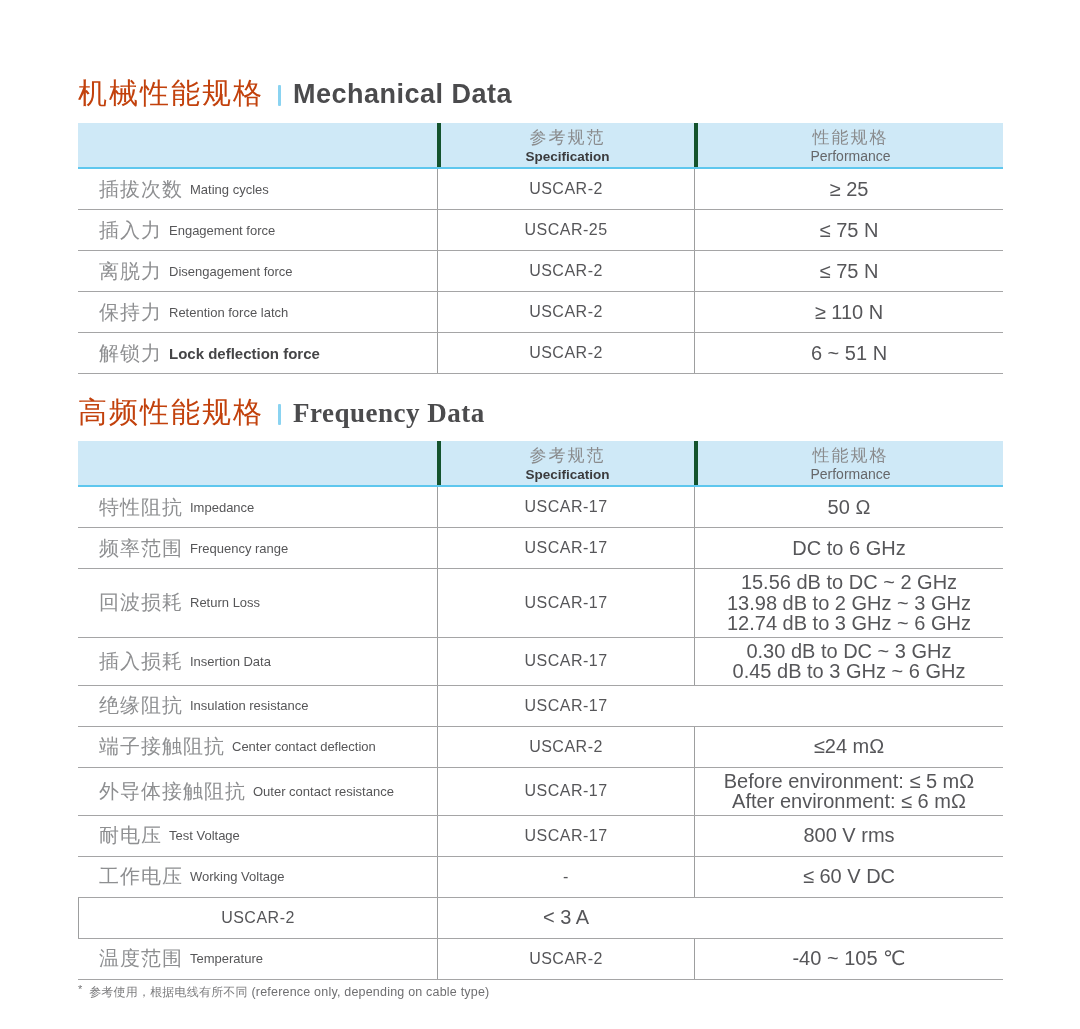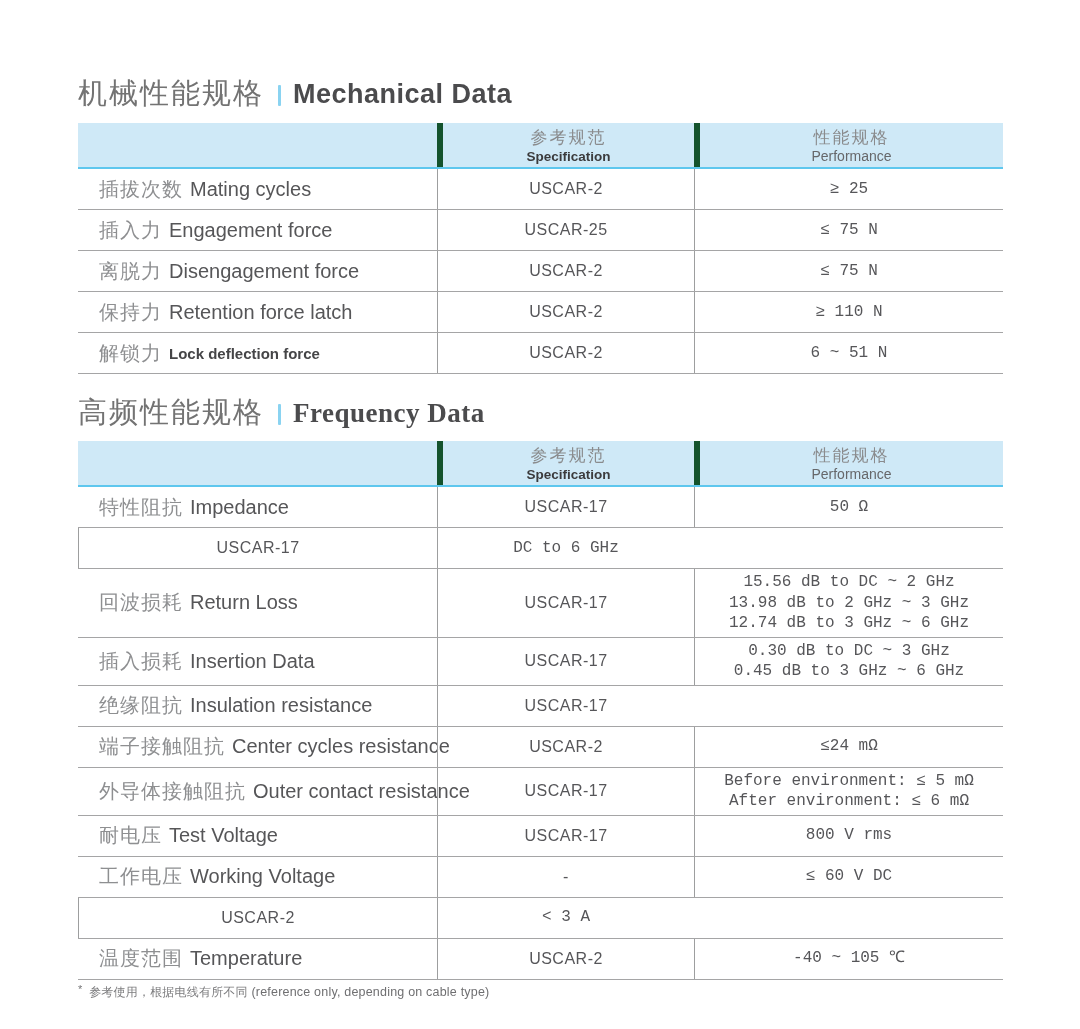--- a/index.html
+++ b/index.html
@@ -9,21 +9,21 @@
     color: #58585a;
     -webkit-font-smoothing: antialiased;
   }
   .page { padding: 76px 77px 0 78px; box-sizing: border-box; width: 1080px; }
 
   
   .section-title {
     display: flex; align-items: center; margin: 0 0 11px 0; height: 36px;
   }
   .section-title .tzh {
-    font-size: 29px; font-weight: 400; color: #737373; letter-spacing: 2px;
+    font-size: 29px; font-weight: 400; color: #c2410c; letter-spacing: 2px;
   }
   .section-title .tbar {
     width: 3px; height: 21px; background: #8ad3f1; margin: 2px 12px 0 14px;
     border-radius: 1px; flex: 0 0 auto;
   }
   .section-title .ten {
     font-size: 27px; color: #4b4b4d; letter-spacing: 0.5px;
   }
   .section-2 .section-title { margin-top: 21px; margin-bottom: 10px; font-family: Liberation Serif, serif; }
 
@@ -35,35 +35,35 @@
   }
   .thead {
     background: #cfe9f7;
     border-bottom: 2px solid #5ec7ee;
     height: 44px;
   }
   .hc {
     display: flex; flex-direction: column; align-items: center; justify-content: center;
     line-height: 1.15; padding-top: 2px;
   }
-  .hc.hc2, .hc.hc3 { border-left: 6px solid #14532d; }
+  .hc.hc2, .hc.hc3 { border-left: 4px solid #14532d; }
   .hzh { font-size: 17px; color: #8a8b8d; letter-spacing: 2px; }
   .hen-bold { font-size: 13.5px; font-weight: 700; color: #3b3b3d; margin-top: 1px; }
   .hen { font-size: 14px; color: #66676a; margin-top: 1px; }
 
   .trow { border-bottom: 1px solid #a5a5a6; }
   .cell { display: flex; align-items: center; justify-content: center; min-height: 40px; box-sizing: border-box; }
   .cell.c1 { justify-content: flex-start; padding-left: 21px; }
   .cell.c2, .cell.c3 { border-left: 1px solid #9d9e9f; text-align: center; }
   .cell.c3 { flex-direction: column; padding: 3px 4px; line-height: 20.5px; }
   .zh { font-size: 20px; color: #8e8f91; letter-spacing: 1px; margin-right: 7px; white-space: nowrap; }
-  .en { font-size: 20px; color: #565658; white-space: nowrap; }
+  .en { font-size: 13px; color: #565658; white-space: nowrap; }
   .en.bold { font-weight: 700; color: #454547; font-size: 15px; }
   .spec-text { font-size: 16px; color: #565659; letter-spacing: 0.5px; }
-  .pline { font-size: 16px; color: #565659; font-family: Liberation Mono, monospace; }
+  .pline { font-size: 20px; color: #565659; }
 
   
   .footnote {
     margin-top: 3px; font-size: 12.5px; color: #757577; letter-spacing: 0.2px;
   }
   .footnote .fmark { font-size: 11px; vertical-align: 3px; margin-right: 3px; }
   .footnote .fzh { font-size: 12px; color: #7c7c7e; }
   .footnote .fen { font-size: 12.5px; color: #6f6f71; }
 </style>
 </head>
@@ -179,20 +179,24 @@
               <span class="en">Impedance</span>
             </div>
             <div class="cell c2">
               <span class="spec-text">USCAR-17</span>
             </div>
             <div class="cell c3">
               <div class="pline">50 Ω</div>
             </div>
           </div>
           <div class="trow">
+            <div class="cell c1">
+              <span class="zh">频率范围</span>
+              <span class="en">Frequency range</span>
+            </div>
             <div class="cell c2">
               <span class="spec-text">USCAR-17</span>
             </div>
             <div class="cell c3">
               <div class="pline">DC to 6 GHz</div>
             </div>
           </div>
           <div class="trow">
             <div class="cell c1">
               <span class="zh">回波损耗</span>
@@ -225,21 +229,21 @@
               <span class="zh">绝缘阻抗</span>
               <span class="en">Insulation resistance</span>
             </div>
             <div class="cell c2">
               <span class="spec-text">USCAR-17</span>
             </div>
           </div>
           <div class="trow">
             <div class="cell c1">
               <span class="zh">端子接触阻抗</span>
-              <span class="en">Center cycles resistance</span>
+              <span class="en">Center contact deflection</span>
             </div>
             <div class="cell c2">
               <span class="spec-text">USCAR-2</span>
             </div>
             <div class="cell c3">
               <div class="pline">≤24 mΩ</div>
             </div>
           </div>
           <div class="trow">
             <div class="cell c1">

